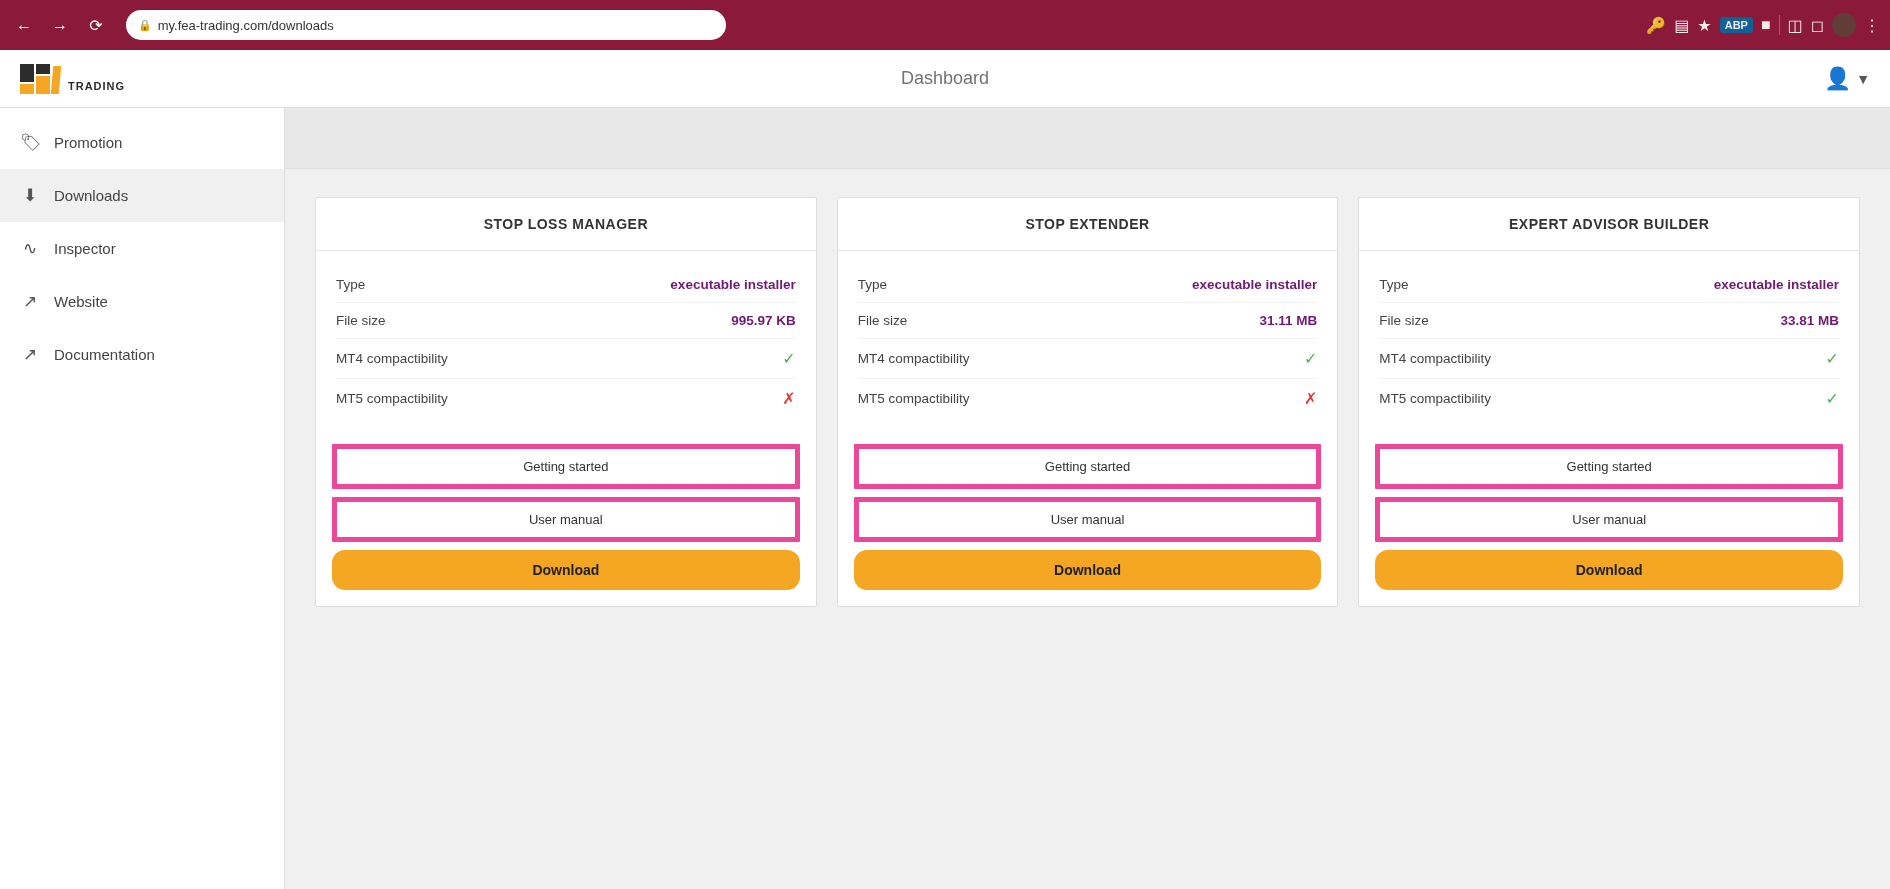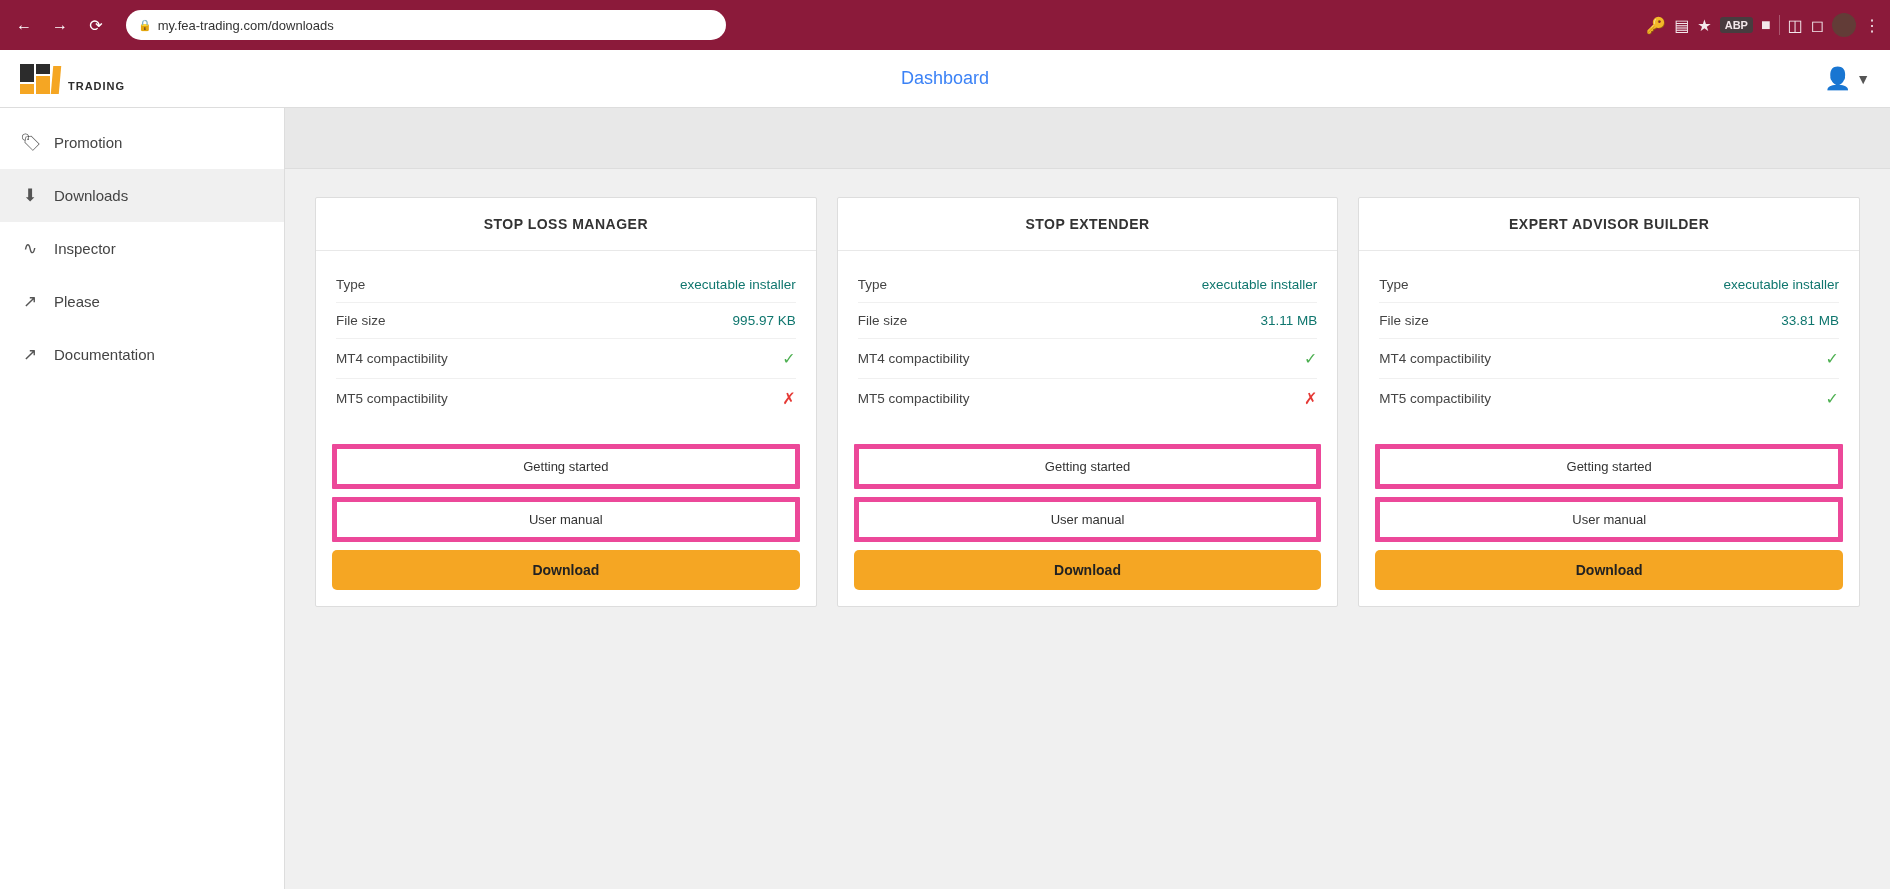--- a/index.html
+++ b/index.html
@@ -71,21 +71,21 @@
     .logo-b2 { width: 14px; height: 10px; background: #f5a623; }
     .logo-b3 { width: 14px; height: 10px; background: #2c2c2c; }
     .logo-b4 { width: 14px; height: 18px; background: #f5a623; }
     .logo-b6 { width: 8px; height: 28px; background: #f5a623; transform: skewX(-5deg); }
     .logo-text {
       font-size: 11px; font-weight: bold; color: #2c2c2c; letter-spacing: 1px; margin-left: 4px;
       align-self: flex-end; padding-bottom: 2px;
     }
     .header-title {
       position: absolute; left: 50%; transform: translateX(-50%);
-      font-size: 18px; color: #3b82f6;
+      font-size: 18px; color: #737373;
     }
     .header-user {
       margin-left: auto; display: flex; align-items: center; gap: 4px; cursor: pointer;
     }
     .user-icon { font-size: 22px; color: #555; }
     .chevron-down { font-size: 14px; color: #555; }
 
     
     .main-layout {
       display: flex;
@@ -176,21 +176,21 @@
       display: flex;
       justify-content: space-between;
       align-items: center;
       padding: 10px 0;
       border-bottom: 1px solid #f0f0f0;
       font-size: 13.5px;
       gap: 19px;
     }
     .card-row:last-child { border-bottom: none; }
     .card-row-label { color: #444; }
-    .card-row-value { color: #0f766e; }
+    .card-row-value { color: #701a75; font-weight: bold; }
     .check-green { color: #4caf50; font-size: 16px; }
     .check-red { color: #e53935; font-size: 16px; }
 
     .card-actions {
       padding: 10px 16px 16px;
       display: flex;
       flex-direction: column;
       gap: 8px;
     }
     .btn-outline {
@@ -205,21 +205,21 @@
     }
     .btn-download {
       background: #f5a623;
       border: none;
       padding: 12px 14px;
       font-size: 14px;
       font-weight: bold;
       cursor: pointer;
       text-align: center;
       color: #222;
-      border-radius: 5px;
+      border-radius: 13px;
     }
 
     
     .content-area::-webkit-scrollbar { width: 8px; }
     .content-area::-webkit-scrollbar-track { background: #f0f0f0; }
     .content-area::-webkit-scrollbar-thumb { background: #ccc; border-radius: 4px; }
   </style>
 </head>
 <body>
 
@@ -228,21 +228,21 @@
   <button class="browser-nav-btn">→</button>
   <button class="browser-nav-btn">⟳</button>
   <div class="browser-address-bar">
     <span class="browser-address-icon">🔒</span>
     <span>my.fea-trading.com/downloads</span>
   </div>
   <div class="browser-right-icons">
     <span>🔑</span>
     <span>▤</span>
     <span>★</span>
-    <span style="background:#404040;color:white;padding:2px 5px;border-radius:3px;font-size:11px;font-weight:bold;">ABP</span>
+    <span style="background:#0369a1;color:white;padding:2px 5px;border-radius:3px;font-size:11px;font-weight:bold;">ABP</span>
     <span>■</span>
     <span style="width:1px;height:20px;background:rgba(255,255,255,0.3);"></span>
     <span>◫</span>
     <span>◻</span>
     <span style="width:24px;height:24px;background:#5d4037;border-radius:50%;display:inline-flex;align-items:center;justify-content:center;font-size:11px;"></span>
     <span>⋮</span>
   </div>
 </div>
 
 <div class="app-container">
@@ -284,21 +284,21 @@
       <div class="sidebar-item active">
         <span class="sidebar-icon">⬇</span>
         <span>Downloads</span>
       </div>
       <div class="sidebar-item">
         <span class="sidebar-icon">∿</span>
         <span>Inspector</span>
       </div>
       <div class="sidebar-item">
         <span class="sidebar-icon">↗</span>
-        <span>Please</span>
+        <span>Website</span>
       </div>
       <div class="sidebar-item">
         <span class="sidebar-icon">↗</span>
         <span>Documentation</span>
       </div>
     </nav>
 
     <div class="content-area">
 
       <div class="page-header-banner">

